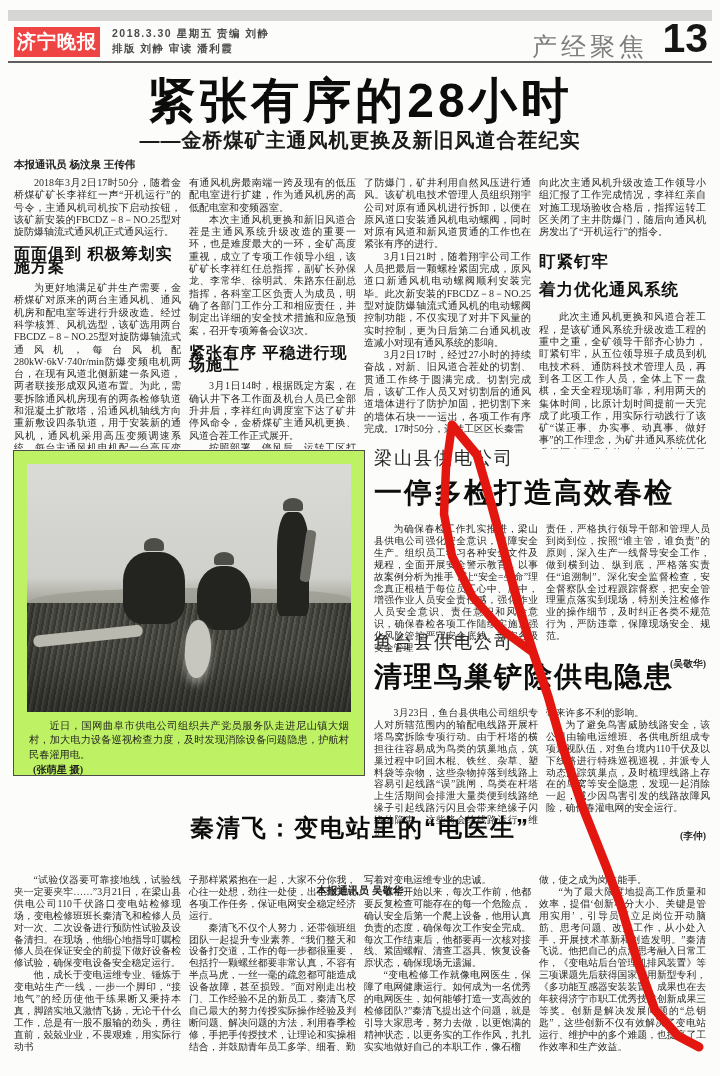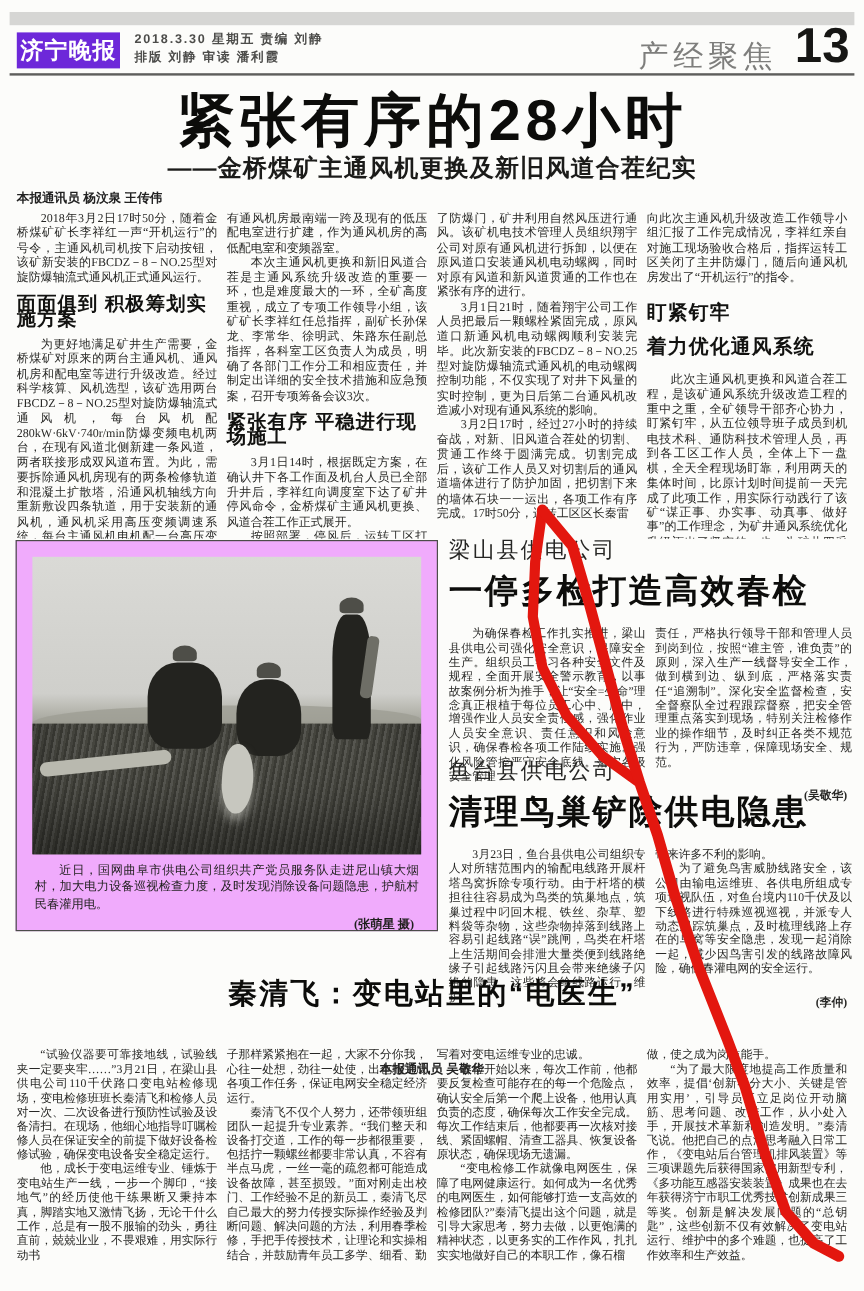--- a/index.html
+++ b/index.html
@@ -2,21 +2,21 @@
 <html><head>
 <meta charset="utf-8">
 <style>
   * { margin:0; padding:0; box-sizing:border-box; }
   html,body { background:#e9e9e7; }
   .page { position:relative; width:720px; height:1076px; background:#fcfcfa;
           margin:0 auto; overflow:hidden; font-family:"Liberation Sans", sans-serif; color:#1c1c1a; }
 
   
   .topbar { position:absolute; left:8px; top:10px; width:704px; height:11px; background:#d6d6d4; }
-  .masthead { position:absolute; left:14px; top:27px; width:86px; height:30px; background:#6d28d9;
+  .masthead { position:absolute; left:14px; top:27px; width:86px; height:30px; background:#ef4444;
               color:#fff; display:flex; align-items:center; justify-content:center;
               font-family:Liberation Serif, serif; font-weight:bold; font-size:19px; letter-spacing:1px; }
   .meta { position:absolute; left:112px; top:26px; font-size:10.5px; line-height:15px;
           font-weight:bold; color:#4c4c4a; letter-spacing:1.5px; }
   .section-label { position:absolute; right:72px; top:30px; font-size:25px; color:#7e7e7c; letter-spacing:4px; }
   .page-num { position:absolute; right:12px; top:15px; font-size:41px; font-weight:bold; color:#161614; }
   .head-rule { position:absolute; left:8px; top:61px; width:704px; height:2px; background:#5e5e5c; }
 
   
   .lead-headline { position:absolute; left:0; right:0; top:69px; text-align:center;
@@ -32,42 +32,42 @@
   .bt { font-family:"Liberation Serif", serif; text-align:justify; color:#282826; }
   .lead-bt { font-size:10px; line-height:12.3px; }
   .bt p { margin:0; text-indent:2em; }
   .bt p.cont { text-indent:0; }
   .shead { font-family:"Liberation Sans", sans-serif; font-weight:700; font-size:16px;
            letter-spacing:1px; color:#121210; margin:10px 0 9px; text-indent:0; text-align:left; }
   .shead2 { font-size:16.5px; line-height:28px; white-space:pre-line; margin:9px 0 8px; }
 
   
   .photo-box { position:absolute; left:13px; top:450px; width:352px; height:326px;
-               border:1.5px solid #4c4c4a; background:#f0abfc; }
+               border:1.5px solid #4c4c4a; background:#bef264; }
   .photo-scene { position:relative; margin:13px 13px 0; height:248px; overflow:hidden;
                  background:linear-gradient(#dadad6 0%, #cfcfcb 46%, #b5b5ad 52%, #a8a8a0 55%, #6b6b61 58%, #50504a 70%, #3d3d37 100%); }
   .hills { position:absolute; left:0; right:0; top:50%; height:6%; background:#9d9d93; border-radius:50% 40% 0 0/100% 80% 0 0; opacity:.8; }
   .field { position:absolute; left:0; right:0; bottom:0; height:44%;
            background:repeating-linear-gradient(100deg,#3a3a34 0 2px,#565650 2px 4px,#45453e 4px 6px);
            box-shadow:inset 0 -30px 40px rgba(0,0,0,.35); }
   .worker { position:absolute; background:#23231f; border-radius:40% 40% 30% 30%; }
   .worker::before { content:""; position:absolute; left:50%; transform:translateX(-50%); top:-14px;
                     width:20px; height:13px; background:#4e4e48; border-radius:50% 50% 20% 20%; }
   .w1 { left:96px; bottom:88px; width:62px; height:72px; }
   .w2 { left:170px; bottom:82px; width:54px; height:64px; border-radius:45% 45% 35% 35%; }
   .w3 { right:42px; bottom:96px; width:32px; height:104px; border-radius:35% 35% 12% 12%; }
   .w3::after { content:""; position:absolute; right:-4px; top:18px; width:10px; height:52px;
                background:#6e6e66; border-radius:4px; transform:rotate(8deg); }
   .log { position:absolute; left:6px; bottom:70px; width:110px; height:12px; background:#b9b9af;
          border-radius:6px; transform:rotate(-6deg); }
   .splash { position:absolute; left:158px; bottom:34px; width:26px; height:58px; background:#c7c7bf;
             border-radius:45% 55% 50% 50%; transform:rotate(4deg); box-shadow:0 6px 8px rgba(220,220,212,.5); }
   .photo-caption { margin:7px 15px 0; font-family:"Liberation Serif", serif; font-size:10.2px;
                    line-height:14.4px; text-align:justify; text-indent:2em; color:#1f1f1d; }
-  .photo-credit { margin:1px 19px 0; text-align:right; font-family:"Liberation Serif", serif;
+  .photo-credit { margin:1px 19px 0; text-align:left; font-family:"Liberation Serif", serif;
                   font-size:10.2px; font-weight:bold; color:#1f1f1d; }
 
   
   .side { position:absolute; left:374px; width:336px; }
   .side-liangshan { top:446px; }
   .side-yutai { top:630px; }
   .kicker { font-size:18px; letter-spacing:2px; color:#262624; }
   .side-headline { font-size:28px; font-weight:900; letter-spacing:2px; color:#0d0d0b; margin-top:4px; }
   .side-cols { position:static; display:flex; gap:8px; margin-top:11px; }
   .scol { width:164px; flex:0 0 164px; }

